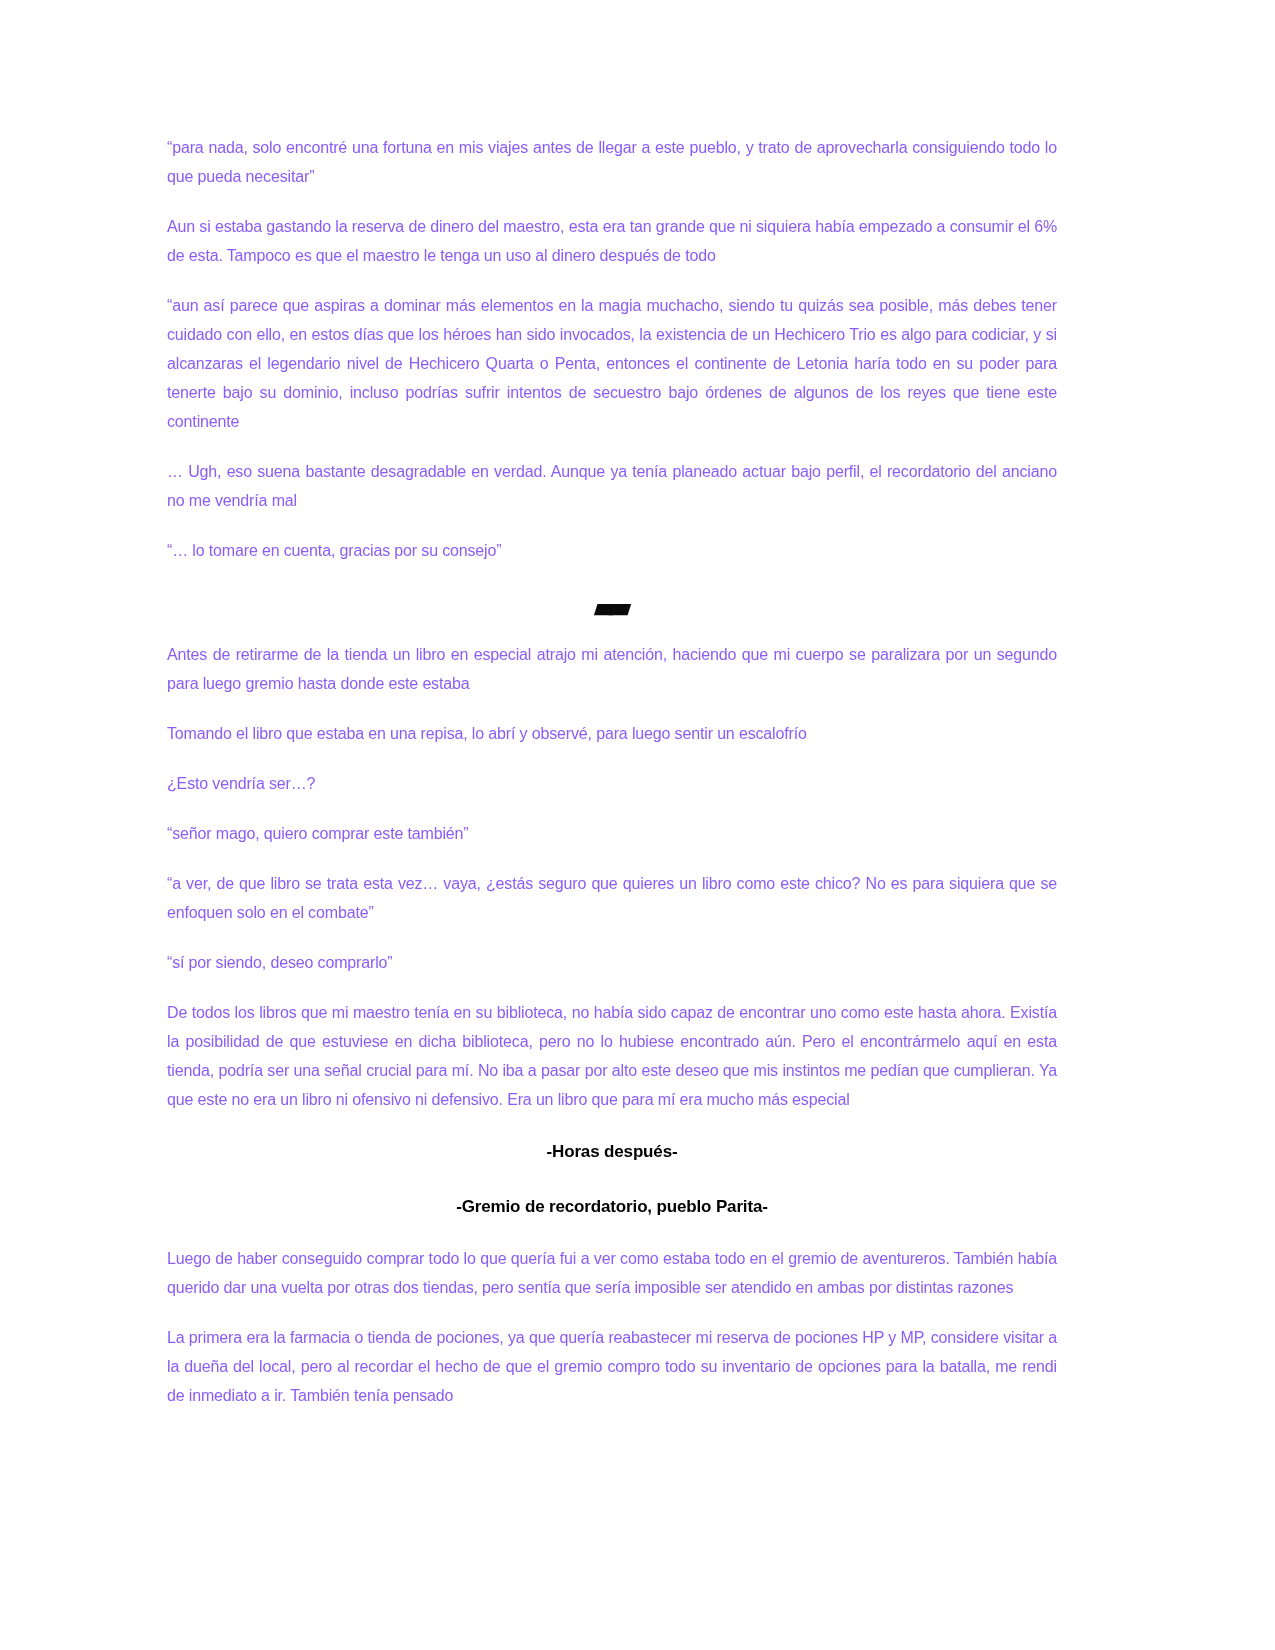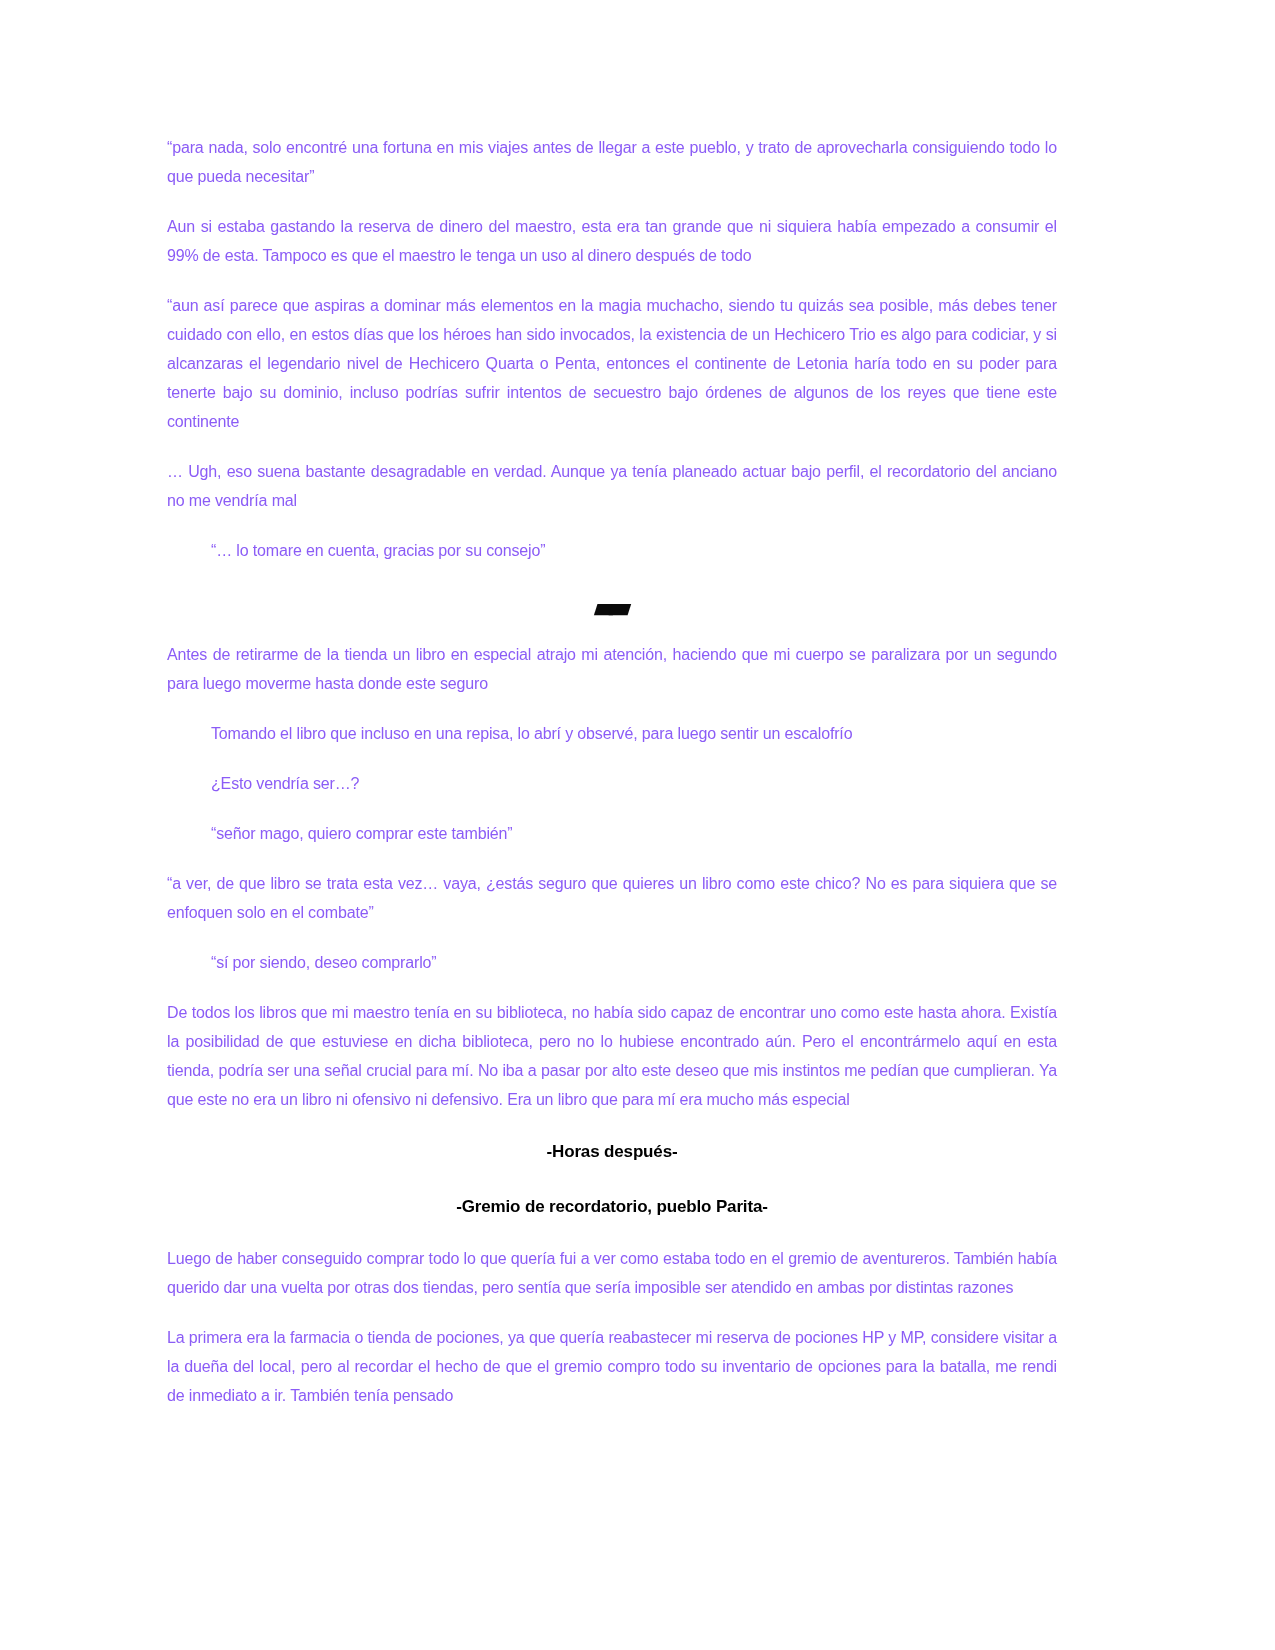--- a/index.html
+++ b/index.html
@@ -40,21 +40,20 @@
     letter-spacing: -0.15px;
     word-spacing: 0px;
     color: #8b5cf6;
     -webkit-font-smoothing: antialiased;
   }
 
   
 
   p.body-par.no-justify {
     text-align: left;
-    margin-left: 44px;
   }
 
   h2.scene-heading {
     margin: 0 0 21px 0;
     font-size: 17px;
     line-height: 33.5px;
     text-align: center;
     font-weight: bold;
     letter-spacing: -0.15px;
     color: #000000;
@@ -79,35 +78,35 @@
   }
 </style>
 </head>
 <body>
 
 <div class="page">
   <div class="content">
 
     <p class="body-par">“para nada, solo encontré una fortuna en mis viajes antes de llegar a este pueblo, y trato de aprovecharla consiguiendo todo lo que pueda necesitar”</p>
 
-    <p class="body-par">Aun si estaba gastando la reserva de dinero del maestro, esta era tan grande que ni siquiera había empezado a consumir el 99% de esta. Tampoco es que el maestro le tenga un uso al dinero después de todo</p>
+    <p class="body-par">Aun si estaba gastando la reserva de dinero del maestro, esta era tan grande que ni siquiera había empezado a consumir el 6% de esta. Tampoco es que el maestro le tenga un uso al dinero después de todo</p>
 
     <p class="body-par">“aun así parece que aspiras a dominar más elementos  en la magia muchacho, siendo tu quizás sea posible, más debes tener cuidado con ello, en estos días que los héroes han sido invocados, la existencia de un Hechicero Trio es algo para codiciar, y si alcanzaras el legendario nivel de Hechicero Quarta o Penta, entonces el continente de Letonia haría todo en su poder para tenerte bajo su dominio, incluso podrías sufrir intentos de secuestro bajo órdenes de algunos de los reyes que tiene este continente</p>
 
     <p class="body-par">… Ugh, eso suena bastante desagradable en verdad. Aunque ya tenía planeado actuar bajo perfil, el recordatorio del anciano no me vendría mal</p>
 
     <p class="body-par no-justify">“… lo tomare en cuenta, gracias por su consejo”</p>
 
     <div class="scene-break">
       <span class="glyph">▃▃</span>
     </div>
 
-    <p class="body-par">Antes de retirarme de la tienda un libro en especial atrajo mi atención, haciendo que mi cuerpo se paralizara por un segundo para luego moverme hasta donde este seguro</p>
+    <p class="body-par">Antes de retirarme de la tienda un libro en especial atrajo mi atención, haciendo que mi cuerpo se paralizara por un segundo para luego gremio hasta donde este estaba</p>
 
-    <p class="body-par no-justify">Tomando el libro que incluso en una repisa, lo abrí y observé, para luego sentir un escalofrío</p>
+    <p class="body-par no-justify">Tomando el libro que estaba en una repisa, lo abrí y observé, para luego sentir un escalofrío</p>
 
     <p class="body-par no-justify">¿Esto vendría ser…?</p>
 
     <p class="body-par no-justify">“señor mago, quiero comprar este también”</p>
 
     <p class="body-par">“a ver, de que libro se trata esta vez… vaya, ¿estás seguro que quieres un libro como este chico? No es para siquiera que se enfoquen solo en el combate”</p>
 
     <p class="body-par no-justify">“sí por siendo, deseo comprarlo”</p>
 
     <p class="body-par">De todos los libros que mi maestro tenía en su biblioteca, no había sido capaz de encontrar uno como este hasta ahora. Existía la posibilidad de que estuviese en dicha biblioteca, pero no lo hubiese encontrado aún. Pero el encontrármelo aquí en esta tienda, podría ser una señal crucial para mí. No iba a pasar por alto este deseo que mis instintos me pedían que cumplieran. Ya que este no era un libro ni ofensivo ni defensivo. Era un libro que para mí era mucho más especial</p>

